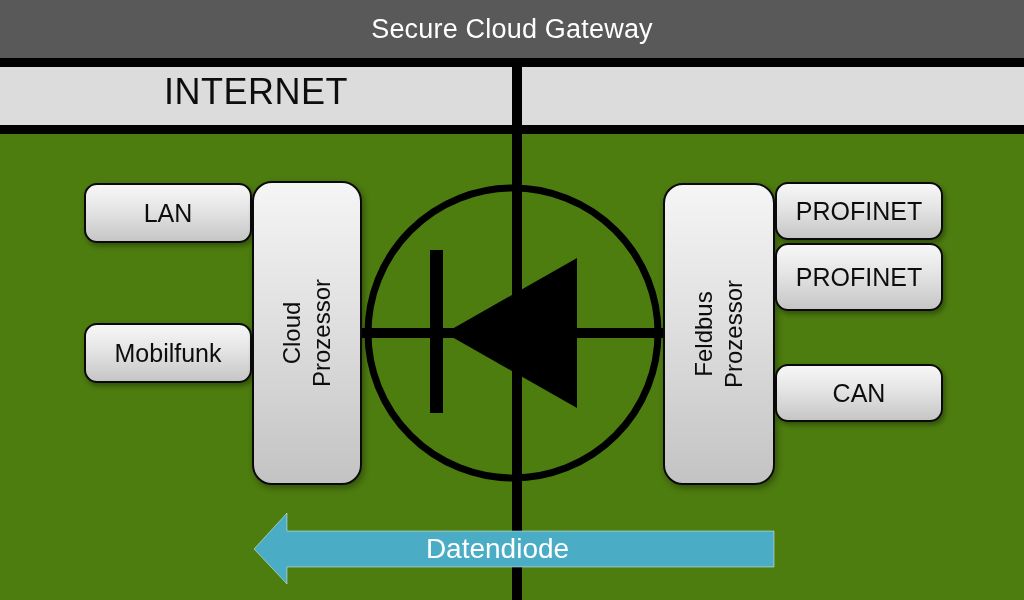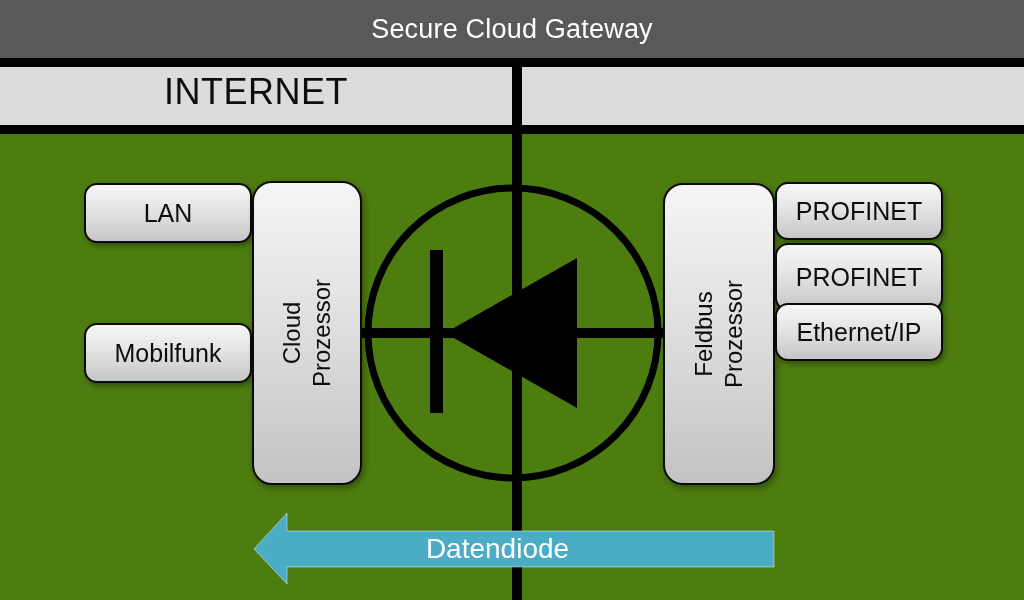--- a/index.html
+++ b/index.html
@@ -125,22 +125,22 @@
       <div>Feldbus</div>
       <div>Prozessor</div>
     </div>
   </div>
   <div class="node profibus">
     <span>PROFINET</span>
   </div>
   <div class="node profinet">
     <span>PROFINET</span>
   </div>
-  <div class="node ethernetip">
-    <span>Ethernet/IP</span>
+  <div class="node can">
+    <span>CAN</span>
   </div>
 
   <svg class="overlay" viewBox="0 0 1024 600">
 
     <rect x="362" y="328" width="301" height="10" fill="#000"></rect>
 
     <circle cx="513" cy="333" r="145" fill="none" stroke="#000" stroke-width="7"></circle>
 
     <rect x="430" y="250" width="13" height="163" fill="#000"></rect>
 

